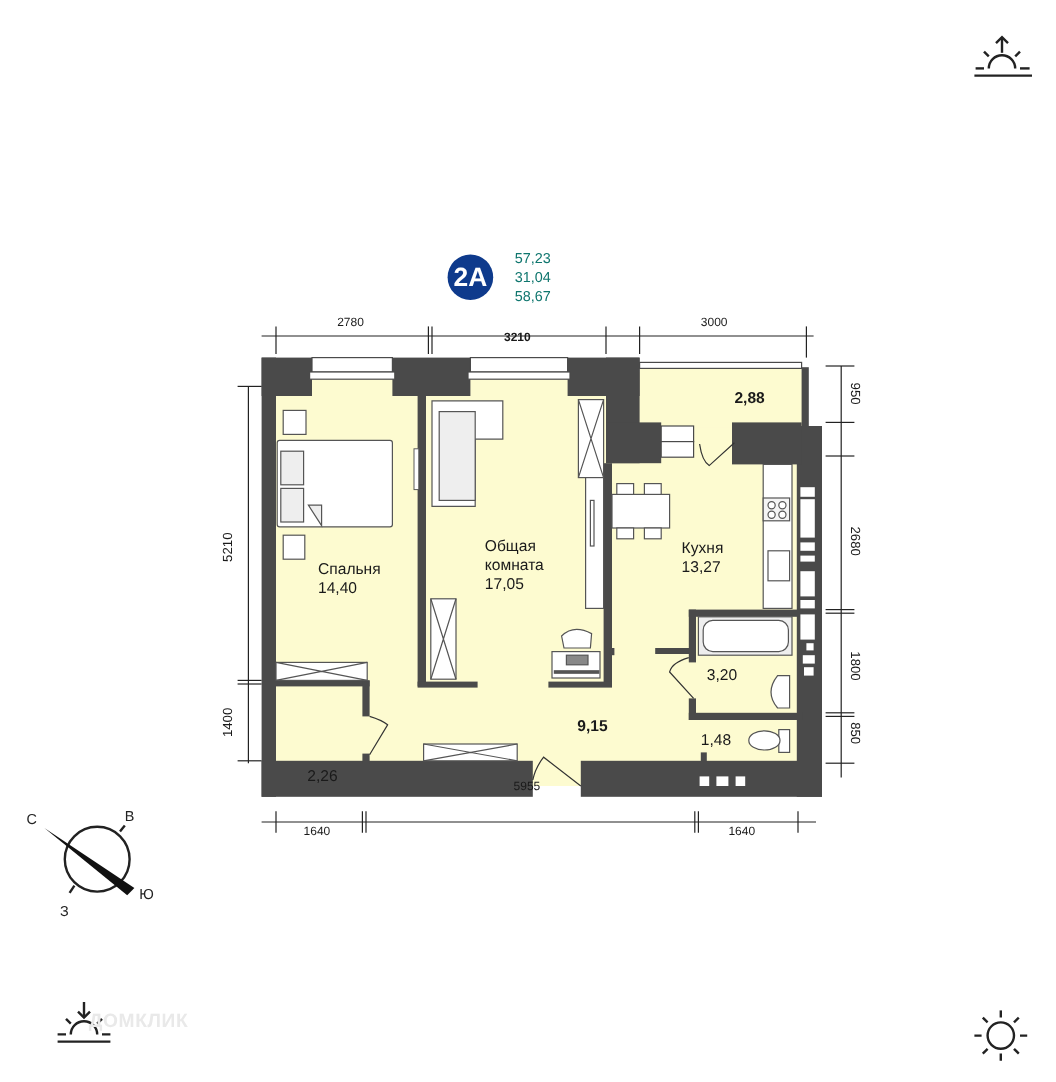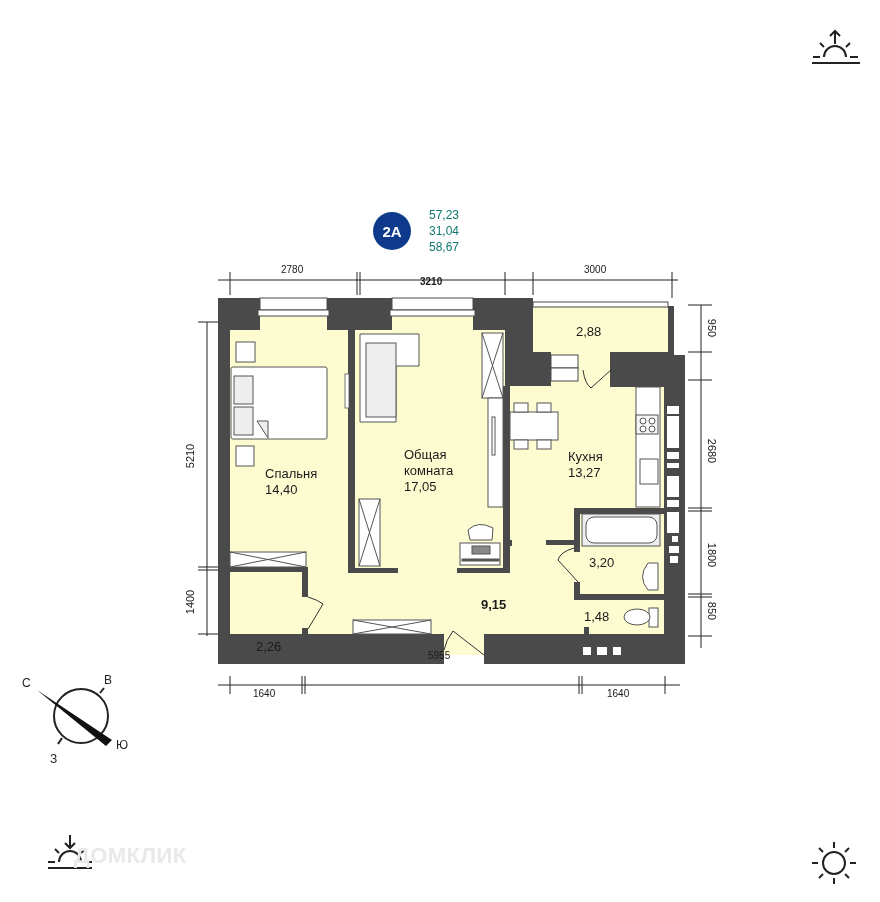--- a/index.html
+++ b/index.html
@@ -4,24 +4,24 @@
 <style>
   html, body { margin: 0; padding: 0; background: #ffffff; }
   body { width: 880px; height: 902px; position: relative; overflow: hidden;
          font-family: "Liberation Sans", sans-serif; color: #222; }
   .plan-svg { position: absolute; left: 0; top: 0; }
   .txt { position: absolute; font-size: 13px; line-height: 16px; color: #1a1a1a; white-space: nowrap; }
   .dim { position: absolute; font-size: 10px; color: #1a1a1a; white-space: nowrap; }
   .dimv { position: absolute; font-size: 11px; color: #1a1a1a; white-space: nowrap; transform: rotate(-90deg); transform-origin: center; }
   .dimv90 { position: absolute; font-size: 11px; color: #1a1a1a; white-space: nowrap; transform: rotate(90deg); transform-origin: center; }
   .badge { position: absolute; left: 373px; top: 212px; width: 38px; height: 38px; border-radius: 50%;
-           background: #0e3a8c; color: #fff; font-size: 15px; font-weight: bold; display: flex;
+           background: #0e3a8c; color: #fff; font-size: 22px; font-weight: bold; display: flex;
            align-items: center; justify-content: center; }
   .areas { position: absolute; left: 429px; top: 207px; font-size: 12px; line-height: 16px; color: #0f766e; }
-  .watermark { position: absolute; left: 74px; top: 843px; font-size: 22px; font-weight: bold; color: #e9e9e9; letter-spacing: 0.5px; }
+  .watermark { position: absolute; left: 74px; top: 843px; font-size: 16px; font-weight: bold; color: #e9e9e9; letter-spacing: 0.5px; }
   .compass-lbl { position: absolute; font-size: 12px; color: #222; }
 </style>
 </head>
 <body>
 
 <svg class="plan-svg" width="880" height="902" viewBox="0 0 880 902">
 
   <g fill="#fdfbd0">
     <rect x="230" y="310" width="440" height="345"></rect>
     <rect x="533" y="306" width="135" height="50"></rect>
@@ -258,21 +258,21 @@
 </div>
 <div class="txt" style="left:404px; top:447px;">
   <div>Общая</div>
   <div>комната</div>
   <div>17,05</div>
 </div>
 <div class="txt" style="left:568px; top:449px;">
   <div>Кухня</div>
   <div>13,27</div>
 </div>
-<div class="txt" style="left:576px; top:324px;">2,88</div>
+<div class="txt" style="left:612px; top:324px;font-weight:bold;">2,88</div>
 <div class="txt" style="left:256px; top:597px;margin-top:42px;">2,26</div>
 <div class="txt" style="left:481px; top:597px;font-weight:bold;">9,15</div>
 <div class="txt" style="left:589px; top:555px;">3,20</div>
 <div class="txt" style="left:584px; top:609px;">1,48</div>
 
 <div class="dim" style="left:281px; top:264px;">2780</div>
 <div class="dim" style="left:420px; top:276px;font-weight:bold;">3210</div>
 <div class="dim" style="left:584px; top:264px;">3000</div>
 
 <div class="dim" style="left:253px; top:688px;">1640</div>

